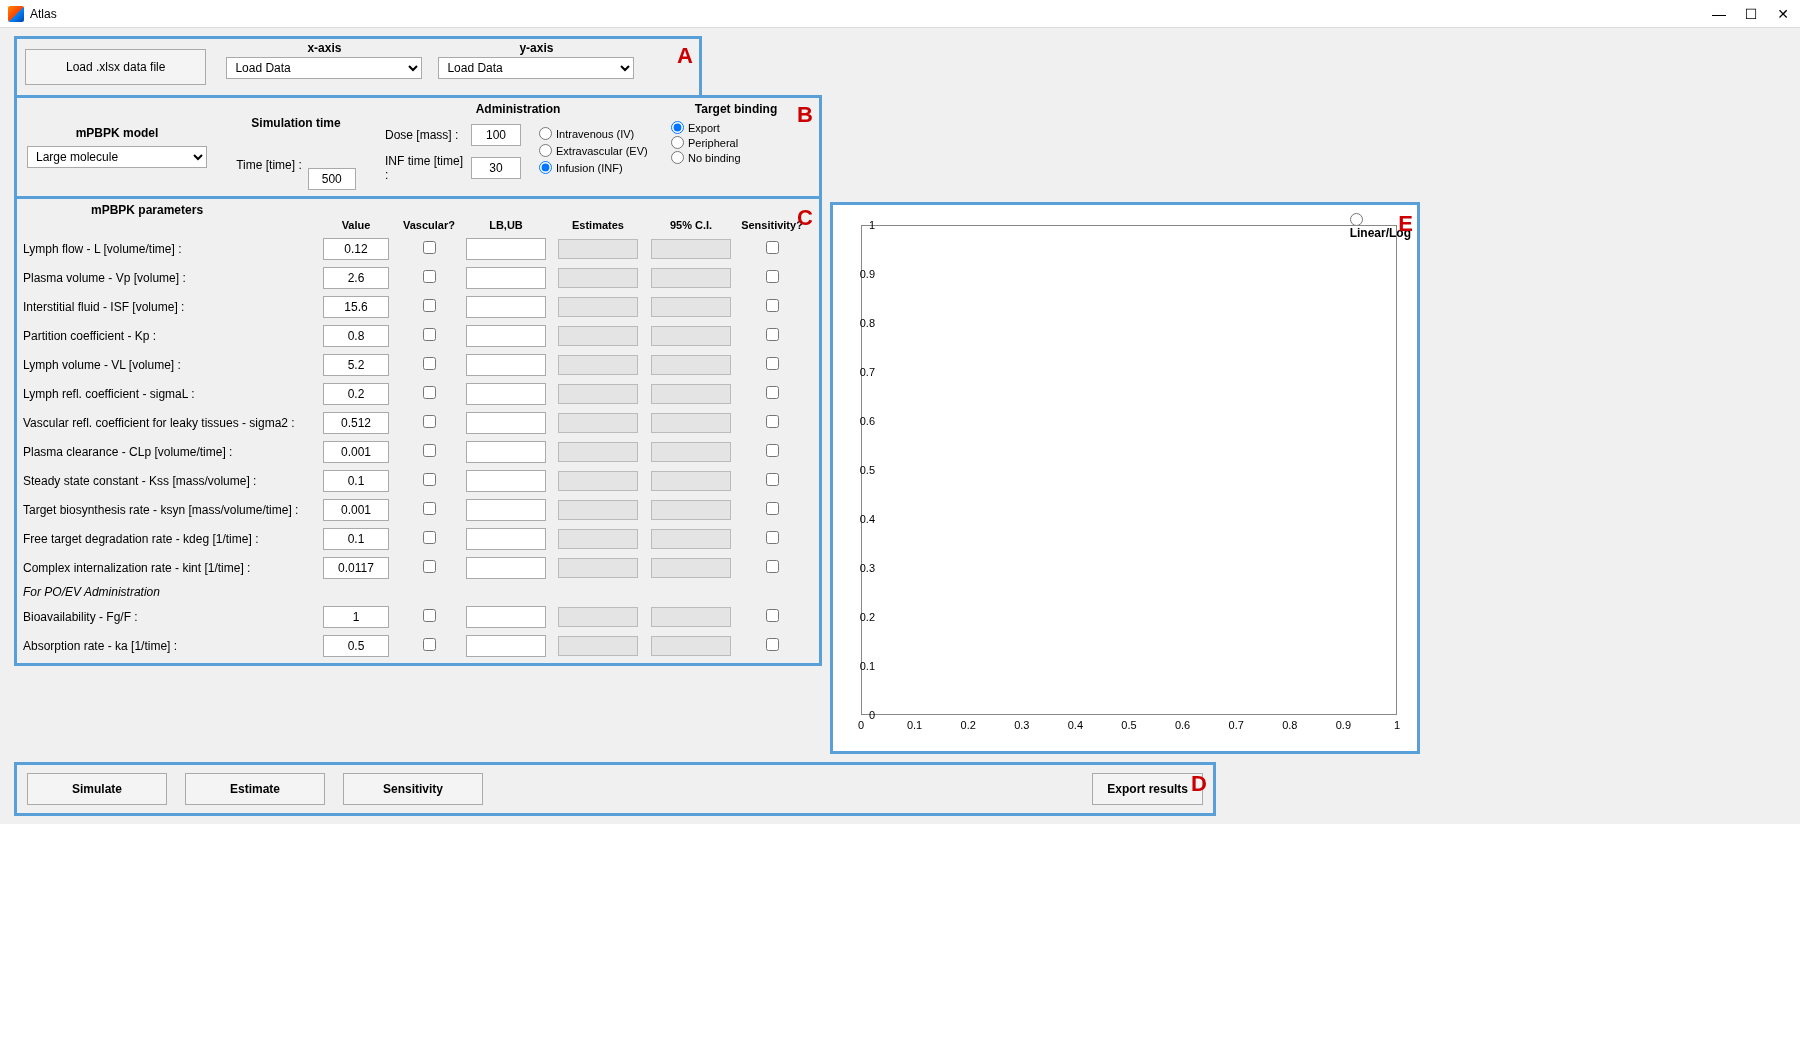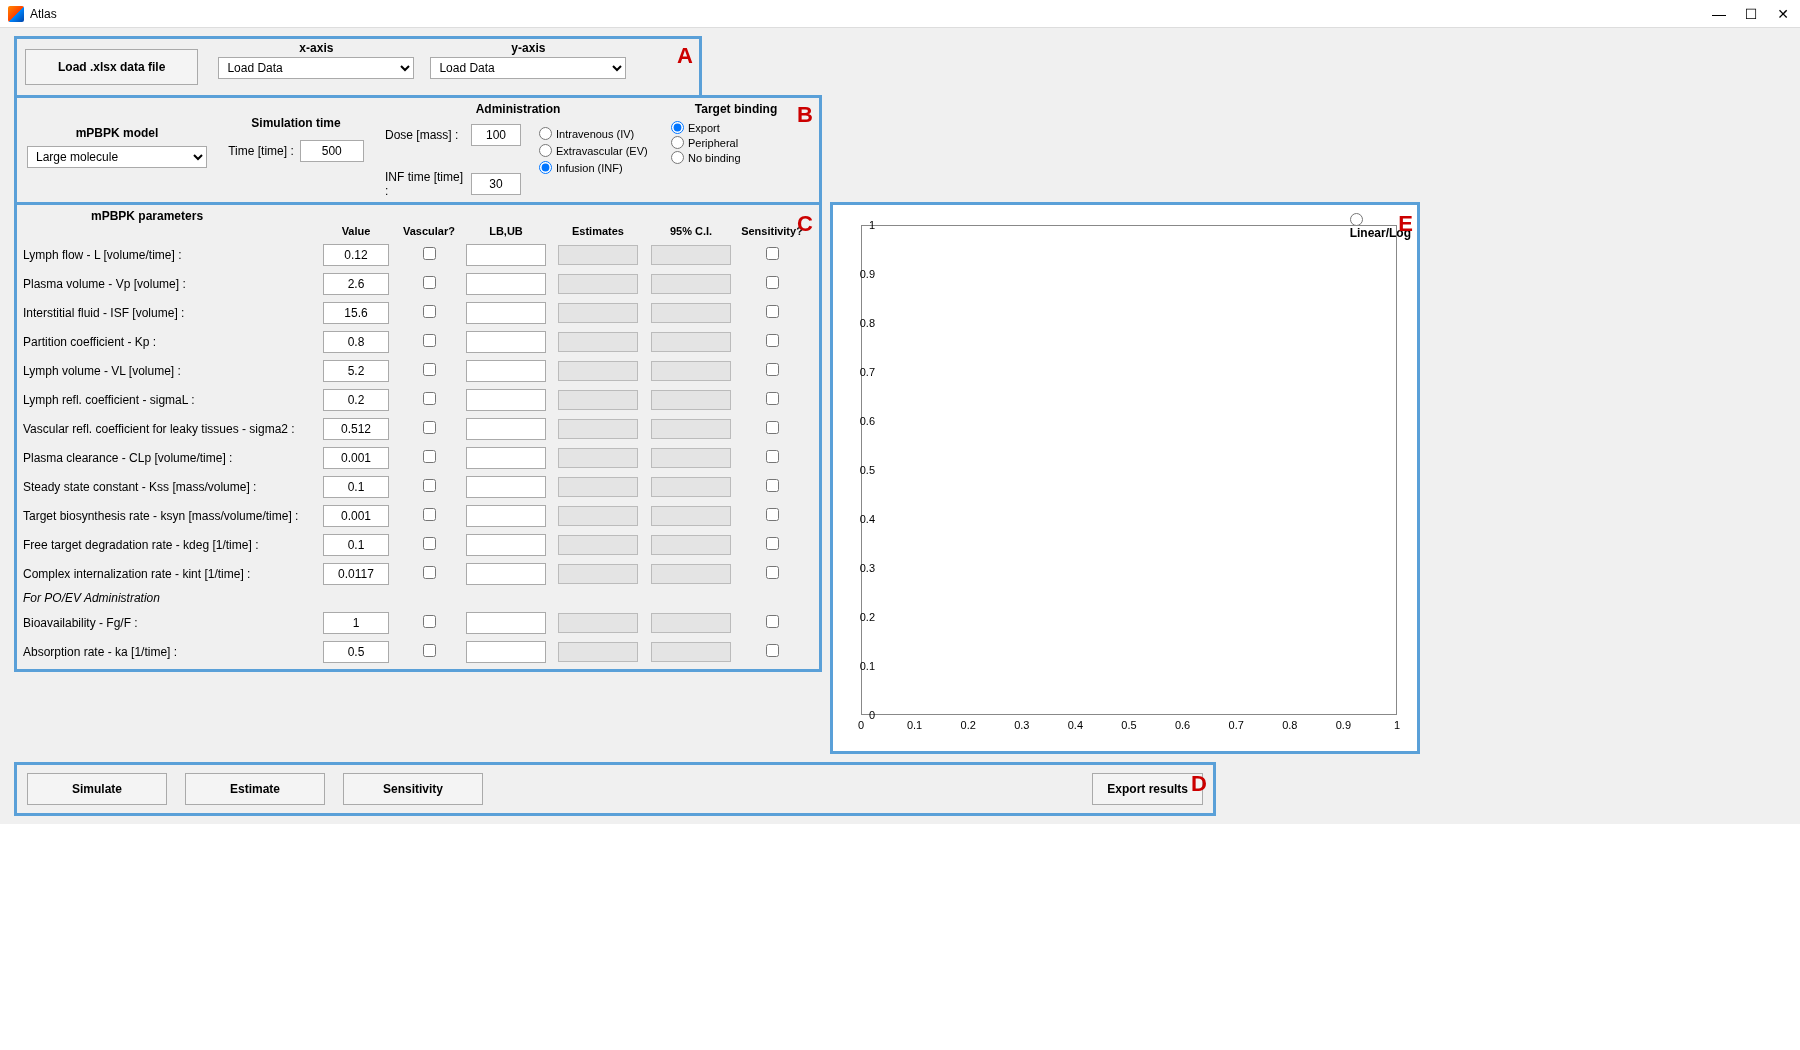--- a/index.html
+++ b/index.html
@@ -6,34 +6,34 @@
 body { font-family: Arial, sans-serif; font-size: 12px; background: #fff; }
 .titlebar { display: flex; align-items: center; justify-content: space-between; padding: 4px 8px; background: #fff; border-bottom: 1px solid #ddd; height: 28px; }
 .titlebar-left { display: flex; align-items: center; gap: 6px; }
 .app-icon { width: 16px; height: 16px; background: linear-gradient(135deg,#f80 0%,#f40 50%,#08f 50%,#04a 100%); border-radius: 2px; }
 .win-controls { display: flex; gap: 14px; }
 .win-btn { width: 18px; height: 18px; display: flex; align-items: center; justify-content: center; cursor: pointer; font-size: 14px; }
 .main { background: #f0f0f0; padding: 8px; position: relative; }
 .panel-label { position: absolute; font-weight: bold; font-size: 22px; color: #c00; z-index: 10; }
 .row { display: flex; align-items: center; gap: 6px; }
 .btn { background: #f4f4f4; border: 1px solid #aaa; padding: 6px 18px; cursor: pointer; font-size: 12px; }
-.btn-wide { padding: 10px 32px; font-weight: bold; }
+.btn-wide { padding: 10px 40px; }
 select, input[type="text"] { border: 1px solid #aaa; background: #fff; padding: 2px 4px; font-size: 12px; height: 22px; }
 input[type="text"] { text-align: center; }
 .section-A { display: flex; align-items: flex-start; gap: 8px; border: 3px solid #5aa0d8; width: 688px; position: relative; margin-left: 6px; }
 .load-box { border-right: none; padding: 10px 8px; }
 .axis-box { display: flex; flex-direction: column; align-items: center; padding: 2px 4px; }
 .axis-label { font-weight: bold; margin-bottom: 2px; }
 .section-B { display: flex; border: 3px solid #5aa0d8; position: relative; margin-top: -3px; margin-left: 6px; width: 808px; }
 .model-box { padding: 6px 10px; border-right: none; display: flex; flex-direction: column; align-items: center; gap: 6px; width: 200px; padding-top: 28px; }
 .simtime-box { padding: 6px 10px; display: flex; flex-direction: column; align-items: center; gap: 10px; width: 158px; padding-top: 18px; }
 .admin-box { padding: 4px 10px; display: flex; flex-direction: column; width: 286px; }
 .admin-heading { font-weight: bold; text-align: center; margin-bottom: 8px; }
 .admin-row { display: flex; gap: 18px; }
-.admin-inputs { display: flex; flex-direction: column; gap: 24px; }
+.admin-inputs { display: flex; flex-direction: column; gap: 8px; }
 .admin-radios { display: flex; flex-direction: column; gap: 2px; padding-top: 2px; }
 .binding-box { padding: 4px 10px; display: flex; flex-direction: column; width: 150px; }
 .binding-heading { font-weight: bold; text-align: center; margin-bottom: 4px; }
 .radio-row { display: flex; align-items: center; gap: 4px; font-size: 11px; padding: 1px 0; }
 .layout-row { display: flex; gap: 8px; align-items: flex-start; }
 .section-C { border: 3px solid #5aa0d8; margin-top: -3px; margin-left: 6px; width: 808px; position: relative; padding: 4px 6px 6px 6px; }
 .params-heading { font-weight: bold; text-align: left; margin-left: 68px; }
 .param-header { display: flex; font-weight: bold; font-size: 11px; margin-top: 2px; }
 .param-header div:nth-child(1){ width: 292px; }
 .col-val { width: 82px; text-align: center; }
@@ -101,21 +101,21 @@
       <div class="section-B">
         <span class="panel-label" style="right:6px; top:4px;">B</span>
         <div class="model-box">
           <span style="font-weight:bold;">mPBPK model</span>
           <select style="width:180px;"><option>Large molecule</option></select>
         </div>
         <div class="simtime-box">
           <span style="font-weight:bold;">Simulation time</span>
           <div class="row">
             <label class="fld">Time [time] :</label>
-            <input type="text" style="width: 64px;" value="500">
+            <input type="text" style="width: 48px; margin-top: 28px;" value="500">
           </div>
         </div>
         <div class="admin-box">
           <span class="admin-heading">Administration</span>
           <div class="admin-row">
             <div class="admin-inputs">
               <div class="row">
                 <label class="fld" style="width:80px;">Dose [mass] :</label>
                 <input type="text" style="width: 50px;" value="100">
               </div>

